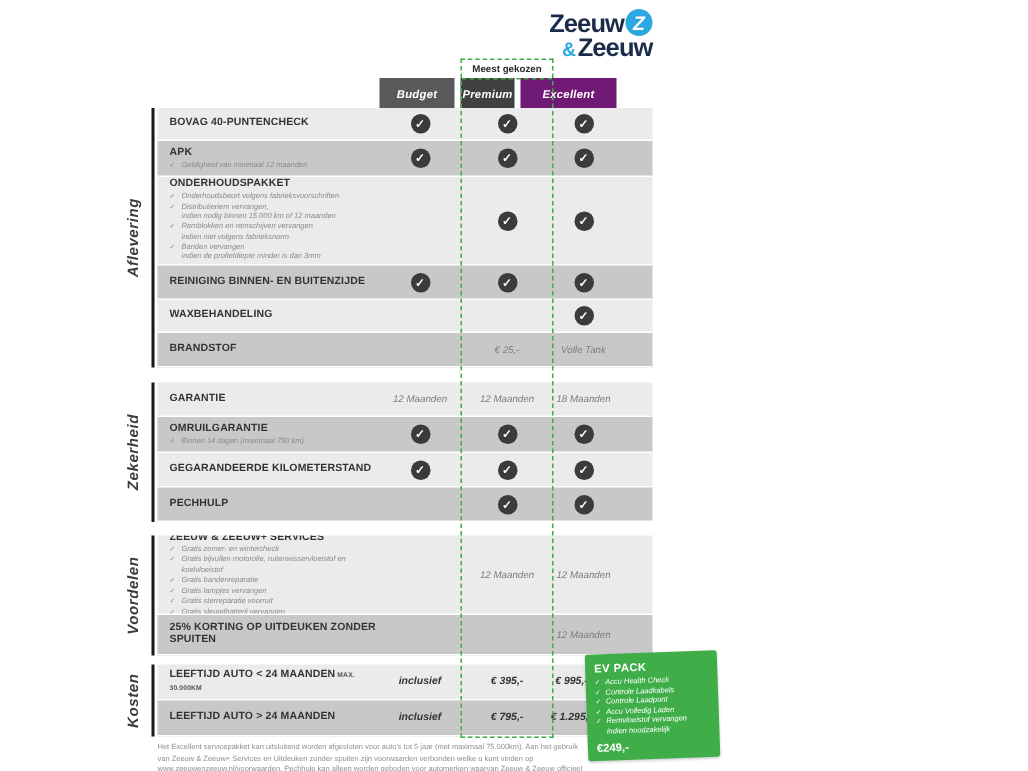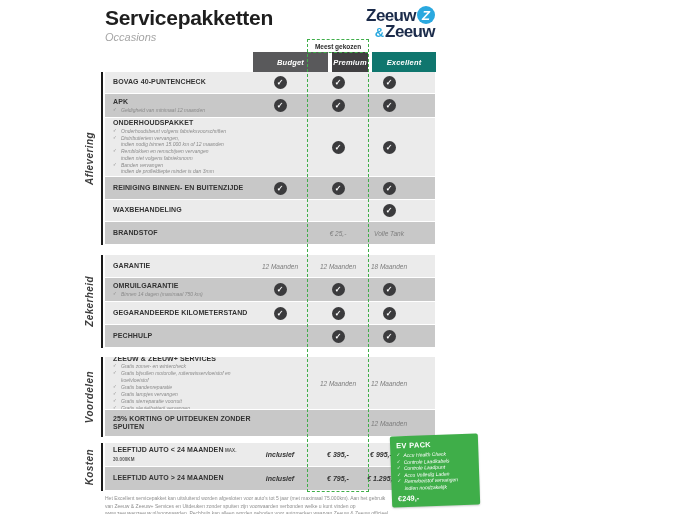--- a/index.html
+++ b/index.html
@@ -17,21 +17,21 @@
   .logo-word{font-size:17px;font-weight:800;color:#1b2b4a;letter-spacing:-0.6px;}
   .z-icon{width:18px;height:18px;border-radius:50%;background:#2aa8df;color:#fff;font-weight:800;font-style:italic;
           font-size:13px;display:flex;align-items:center;justify-content:center;margin-left:1px;}
   .logo-line2{display:flex;align-items:baseline;margin-top:-1px;}
   .logo-line2 .amp{color:#2aa8df;font-size:13px;font-weight:800;margin-right:1px;}
 
   
   .col-headers{position:absolute;left:251px;top:52px;display:flex;height:20px;}
   .col-head{box-sizing:border-box;margin:0 2px;display:flex;align-items:center;justify-content:center;
             color:#fff;font-size:7.5px;font-weight:700;font-style:italic;letter-spacing:0.2px;}
-  .ch0{width:75px;text-align:right;}.ch1{width:36px;}.ch2{width:64px;}
+  .ch0{width:50px;text-align:right;}.ch1{width:36px;}.ch2{width:64px;}
 
   
   .premium-outline{position:absolute;left:307px;top:39px;width:62px;height:453px;
                    border:1.5px dashed #3fae49;box-sizing:border-box;pointer-events:none;z-index:5;}
   .badge{height:12px;display:flex;align-items:center;justify-content:center;font-size:6.5px;font-weight:700;
          color:#2d2d2d;border-bottom:1.5px dashed #3fae49;background:transparent;}
 
   
   .section{position:absolute;left:78px;width:357px;display:flex;}
   .s0{top:72px;}.s1{top:255px;}.s2{top:357px;}.s3{top:443px;}
@@ -66,40 +66,36 @@
   .ev-price{font-size:7.5px;font-weight:800;margin-top:2.5px;}
 
   
   .footer-note{position:absolute;left:105px;top:495px;width:288px;font-size:5px;line-height:1.5;color:#8f8f8f;}
 </style>
 </head>
 <body>
 
 <div class="page">
 
-  <div class="title-block">
-    <h1 class="page-title">Servicepakketten</h1>
-    <div class="subtitle">Occasions</div>
-  </div>
 
   <div class="logo">
     <div class="logo-line1">
       <span class="logo-word">Zeeuw</span>
       <span class="z-icon">Z</span>
     </div>
     <div class="logo-line2">
       <span class="amp">&amp;</span>
       <span class="logo-word">Zeeuw</span>
     </div>
   </div>
 
   <div class="col-headers">
     <div class="col-head ch0" style="background: rgb(89, 89, 91);">Budget</div>
     <div class="col-head ch1" style="background: rgb(64, 63, 65);">Premium</div>
-    <div class="col-head ch2" style="background: #0f766e;">Excellent</div>
+    <div class="col-head ch2" style="background: #701a75;">Excellent</div>
   </div>
 
   <div class="premium-outline">
     <div class="badge">Meest gekozen</div>
   </div>
 
   <div id="sections-host">
       <div class="section s0">
         <div class="gutter">
           <div class="gutter-label">Aflevering</div>

